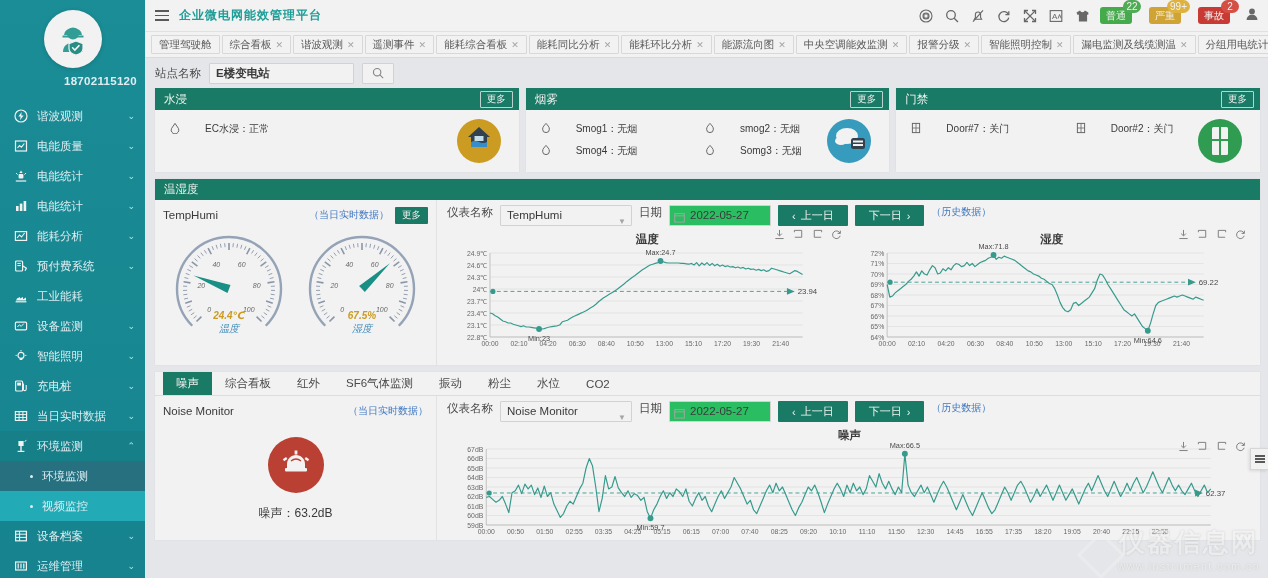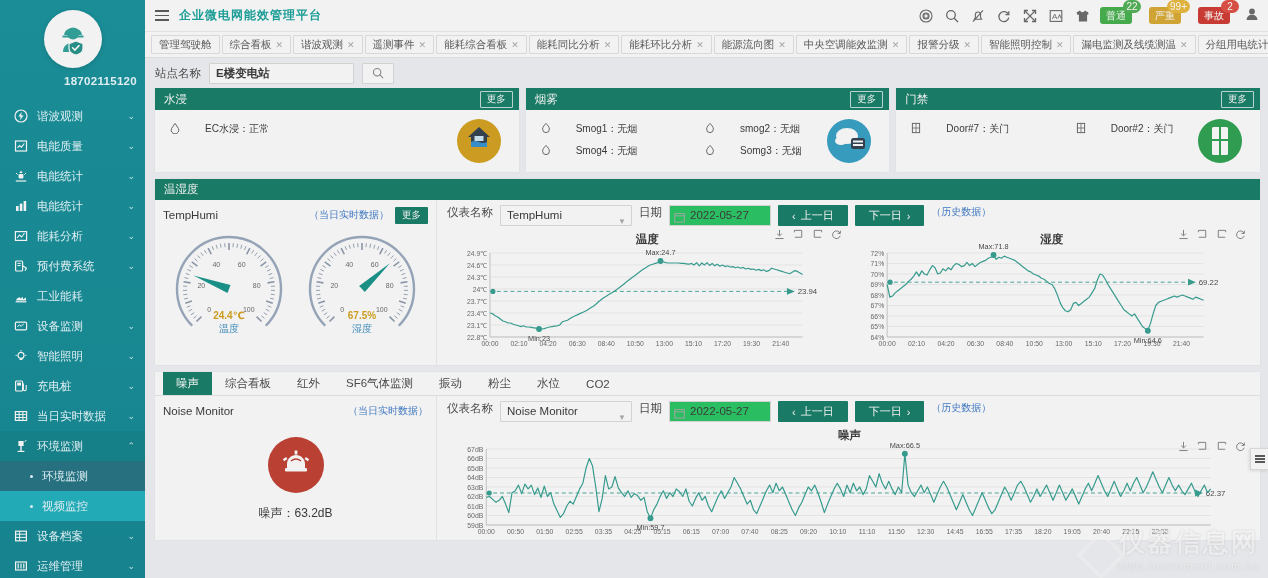--- a/index.html
+++ b/index.html
@@ -124,21 +124,21 @@
   .sec-tabs { height: 24px; border-bottom: 1px solid #e8e8e8; display: flex; align-items: stretch; padding-left: 8px; }
   .sec-tab { padding: 0 13px; font-size: 11.5px; color: #444; display: flex; align-items: center; cursor: pointer; }
   .sec-tab.active { background: #0e7a62; color: #fff; }
 
   .sec-body { display: flex; height: 165px; }
   .left-pane { width: 282px; flex: 0 0 282px; border-right: 1px solid #eee; padding: 5px 8px 0 8px; }
   .lp-head { display: flex; align-items: center; height: 20px; }
   .lp-title { font-size: 11.5px; color: #333; }
   .lp-live { margin-left: auto; font-size: 10px; color: #3a78c9; cursor: pointer; }
   .lp-more { margin-left: 6px; background: #0e7a62; color: #fff; font-size: 9.5px; padding: 2px 7px; cursor: pointer; border-radius: 1px; }
-  .gauges { display: flex; justify-content: space-around; padding-top: 2px; }
+  .gauges { display: flex; justify-content: space-around; padding-top: 2px; font-style: italic; }
 
   .right-pane { flex: 1; padding: 5px 8px 0 10px; min-width: 0; }
   .rp-head { display: flex; gap: 7px; height: 22px; }
   .rp-label { font-size: 11.5px; color: #444; }
   .select-box {
     width: 132px; height: 21px; border: 1px solid #dcdcdc; background: #fff;
     font-size: 11.5px; color: #333; padding: 0 16px 0 6px; line-height: 19px;
     position: relative; cursor: pointer; border-radius: 1px;
   }
   .select-box .caret { position: absolute; right: 5px; top: 6px; color: #aaa; font-size: 8px; }

